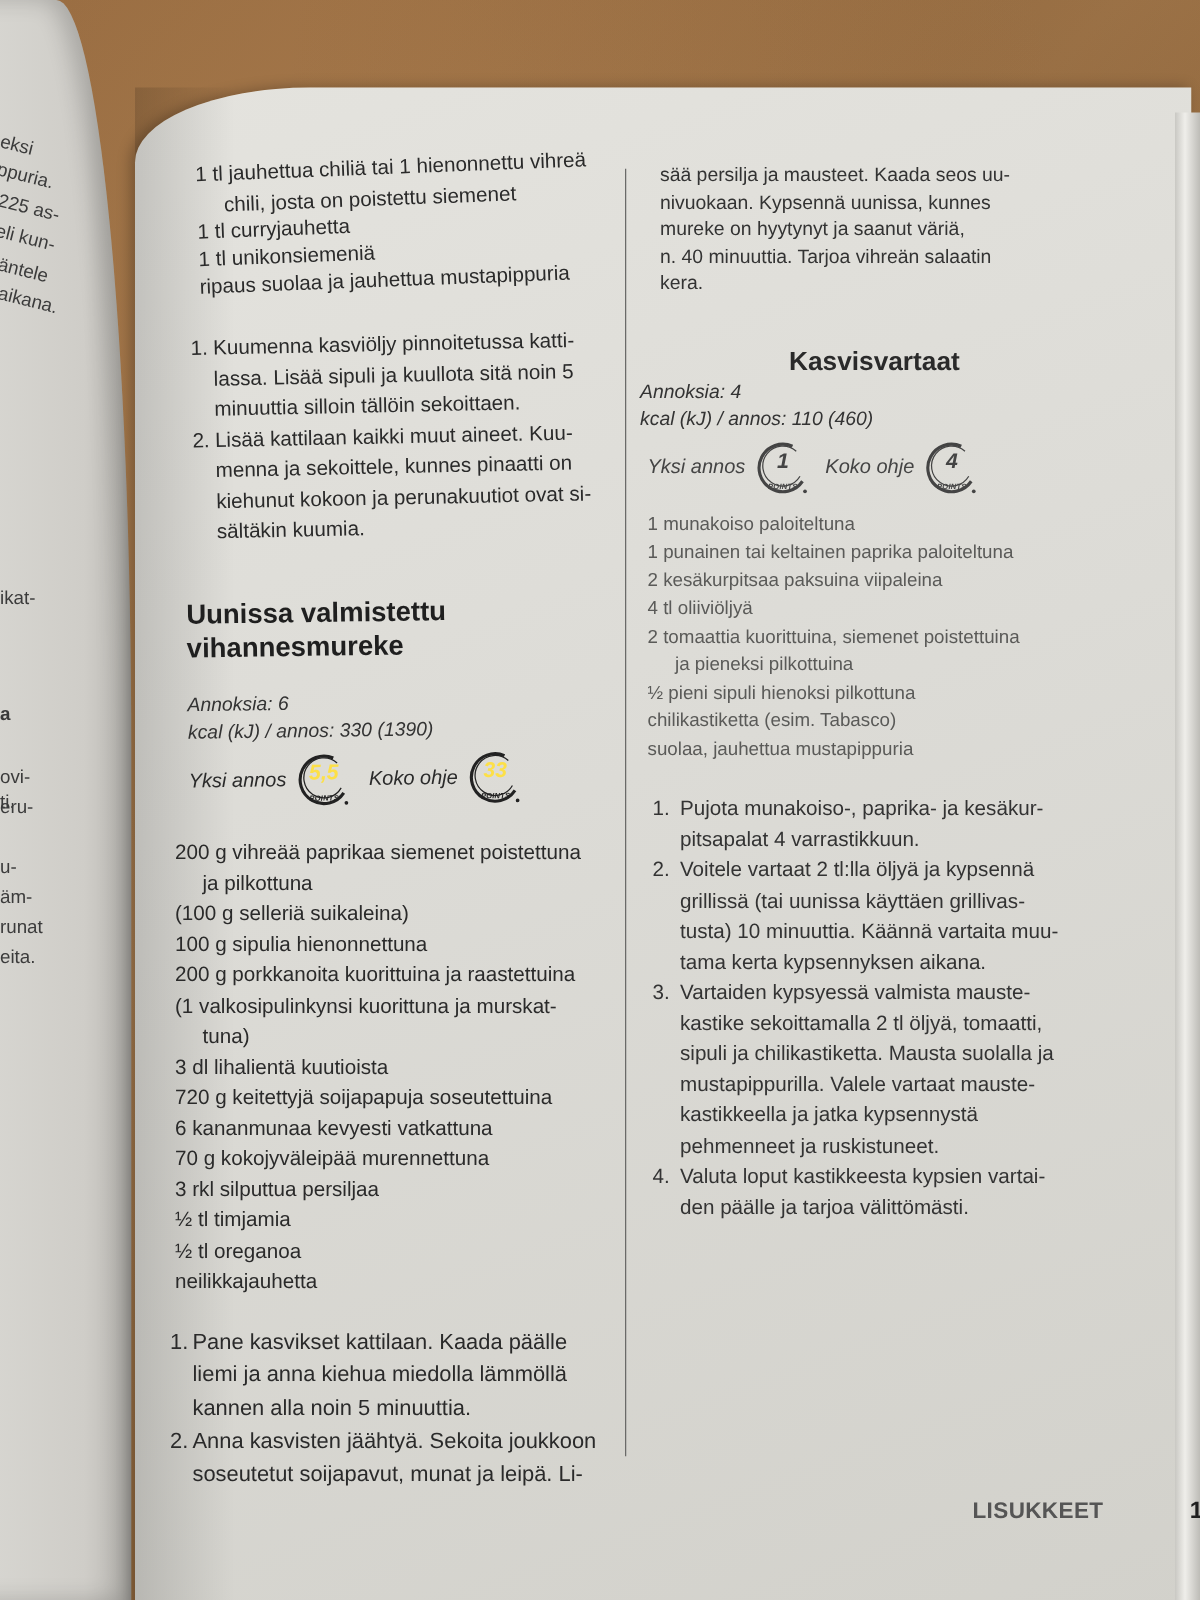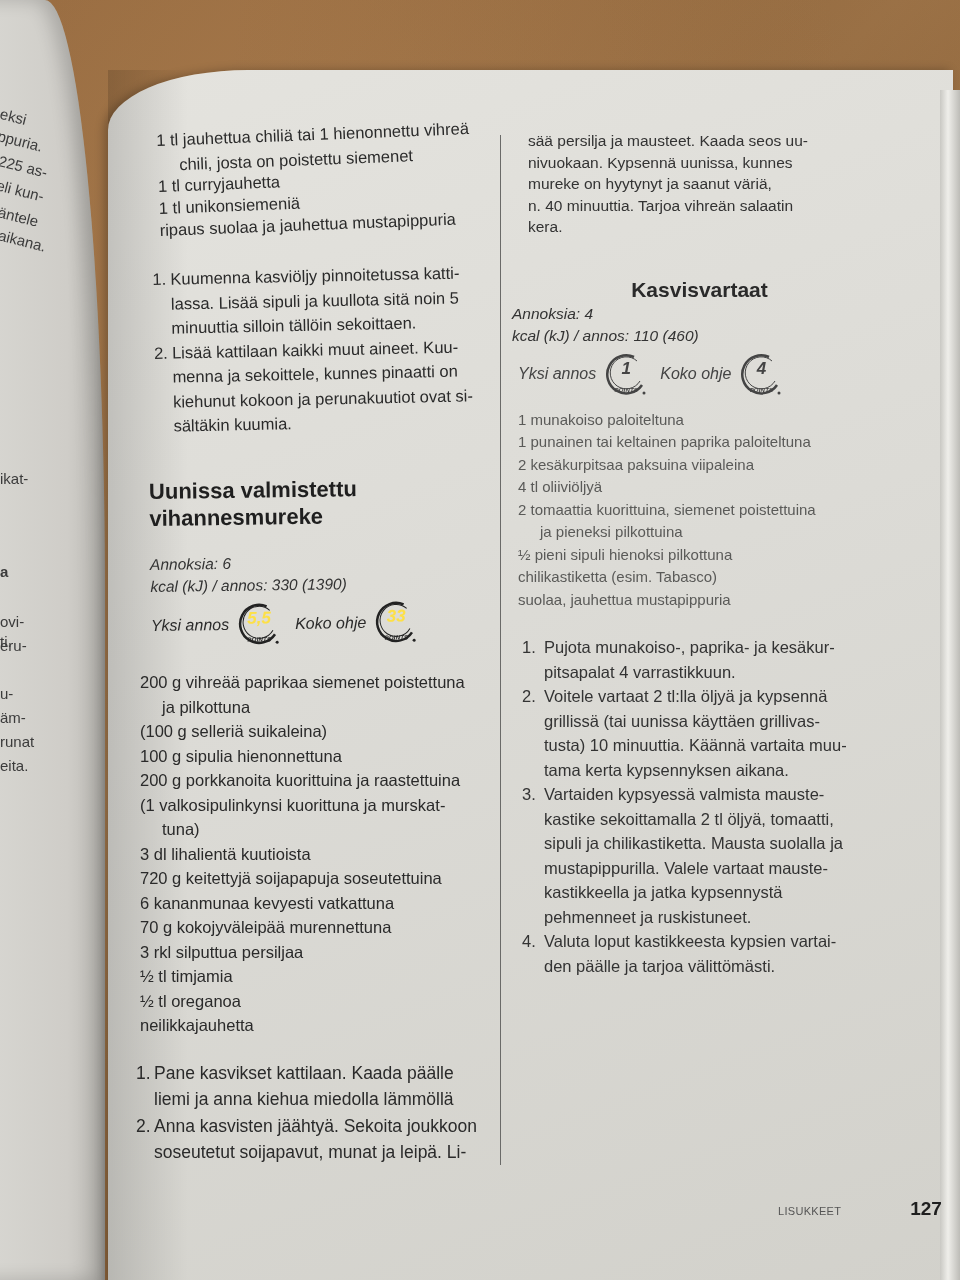--- a/index.html
+++ b/index.html
@@ -71,21 +71,21 @@
       position: absolute; left: 0; right: 0; top: 4px; text-align: center;
       font-size: 17px; font-weight: bold; font-style: italic; color: #fde047;
     }
     .badge .pts {
       position: absolute; left: 0; right: 0; top: 25px; text-align: center;
       font-size: 6px; font-weight: bold; font-style: italic; letter-spacing: 0.2px; color: #222;
     }
     .footer {
       position: absolute; left: 778px; top: 1198px; display: flex; align-items: baseline; gap: 24px;
     }
-    .footer .section { font-size: 11px; letter-spacing: 0.3px; color: #555; font-weight: 400; }
+    .footer .section { font-size: 18px; letter-spacing: 0.3px; color: #555; font-weight: 700; }
     .footer .pnum { font-size: 19px; font-weight: bold; color: #1f1f1f; margin-left: 45px; }
     .faded { color: #5a5a58; }
   </style>
 </head>
 <body>
 
 <div class="table-bg"></div>
 
 <div class="left-page">
   <div class="frag" style="top:108px;transform:rotate(14deg);">eksi</div>
@@ -190,20 +190,21 @@
     <div class="line">½ tl oreganoa</div>
     <div class="line">neilikkajauhetta</div>
   </div>
 
   <div style="margin-top:22px;font-size:17.5px;line-height:26.5px;margin-left:-4px;">
     <div class="step">
       <span class="num">1.</span>
       <div class="txt">
         <div class="line">Pane kasvikset kattilaan. Kaada päälle</div>
         <div class="line">liemi ja anna kiehua miedolla lämmöllä</div>
+        <div class="line">kannen alla noin 5 minuuttia.</div>
       </div>
     </div>
     <div class="step">
       <span class="num">2.</span>
       <div class="txt">
         <div class="line">Anna kasvisten jäähtyä. Sekoita joukkoon</div>
         <div class="line">soseutetut soijapavut, munat ja leipä. Li-</div>
       </div>
     </div>
   </div>

